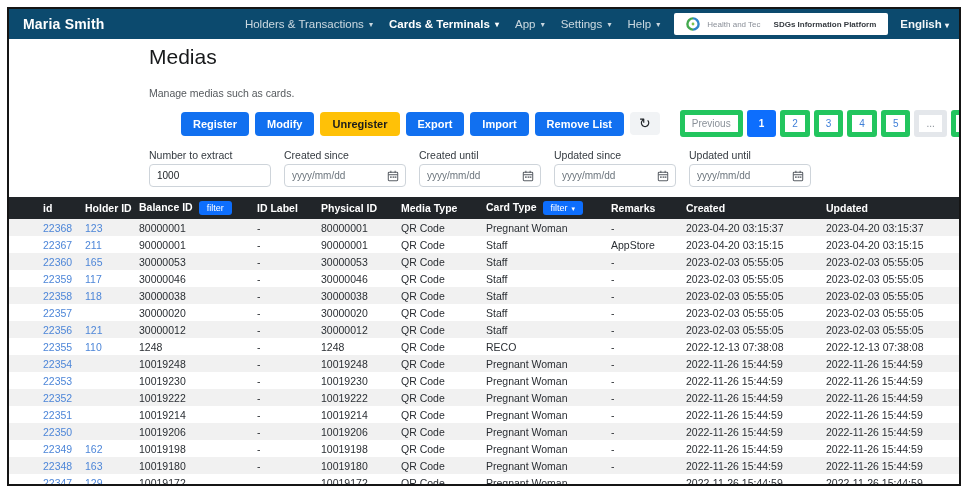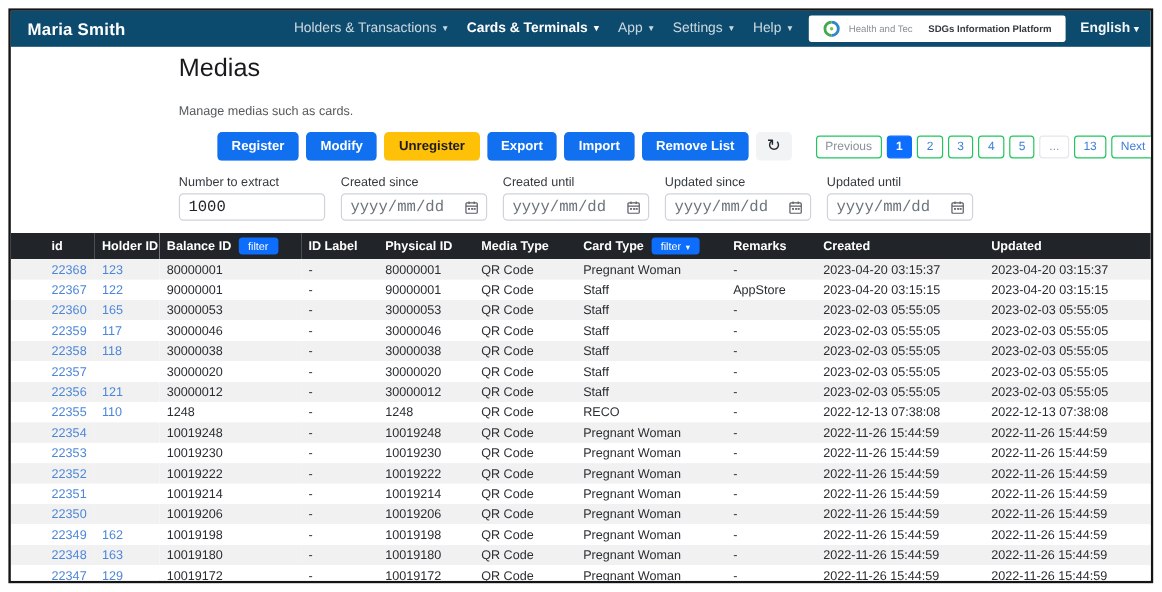--- a/index.html
+++ b/index.html
@@ -40,37 +40,37 @@
     border-radius:4px; border:1px solid transparent; color:#fff; background:#1170f0;
     cursor:pointer; white-space:nowrap;
   }
   .btn-warning { background:#ffc107; color:#1c1c1c; }
   .btn-refresh {
     background:#f1f3f5; color:#212529; font-size:14px; padding:2px 8px 3px 8px;
     font-weight:400; line-height:1.2;
   }
   .pagination { display:flex; align-items:center; gap:4px; margin-left:14px; }
   .page-item {
-    font-size:10px; padding:3px 7px; background:#fff; border:1px solid #22c55e;
+    font-size:10px; padding:3px 7px; background:#fff; border:5px solid #22c55e;
     color:#3f7fd8; border-radius:3px; cursor:pointer; white-space:nowrap;
   }
   .page-item.active { background:#0d6efd; color:#fff; border-color:#0d6efd; font-weight:600; }
   .page-item.disabled { color:#8a9199; cursor:default; }
   .page-item.ellipsis { color:#8a9199; border-color:#e4e7eb; cursor:default; }
   
   .filters-row { display:flex; gap:13px; margin-top:12px; }
   .field { display:flex; flex-direction:column; }
   .field-label { font-size:10.5px; color:#343a40; margin-bottom:3px; }
   .input-box {
     position:relative; width:122px; height:23px; border:1px solid #ced4da;
     border-radius:4px; background:#fff; display:flex; align-items:center;
   }
   .input-box input {
     border:none; outline:none; background:transparent; width:100%; height:100%;
-    font-family:Liberation Mono, monospace; font-size:13px; color:#212529; padding:0 7px;
+    font-family:Liberation Sans, sans-serif; font-size:10px; color:#212529; padding:0 7px;
   }
   .input-box input::placeholder { color:#6c757d; }
   .input-box .cal { position:absolute; right:6px; top:5px; pointer-events:auto; cursor:pointer; }
   
   .media-table { width:950px; border-collapse:collapse; table-layout:fixed; margin-top:10px; }
   .media-table thead th {
     background:#212529; color:#fff; font-size:10.5px; font-weight:700;
     text-align:left; height:22px; padding:0 6px; white-space:nowrap; overflow:hidden;
   }
   .media-table td {
@@ -254,21 +254,21 @@
           <td>-</td>
           <td>80000001</td>
           <td>QR Code</td>
           <td>Pregnant Woman</td>
           <td>-</td>
           <td>2023-04-20 03:15:37</td>
           <td>2023-04-20 03:15:37</td>
         </tr>
         <tr>
           <td class="col-first"><a>22367</a></td>
-          <td><a>122</a></td>
+          <td><a>211</a></td>
           <td>90000001</td>
           <td>-</td>
           <td>90000001</td>
           <td>QR Code</td>
           <td>Staff</td>
           <td>AppStore</td>
           <td>2023-04-20 03:15:15</td>
           <td>2023-04-20 03:15:15</td>
         </tr>
         <tr>

